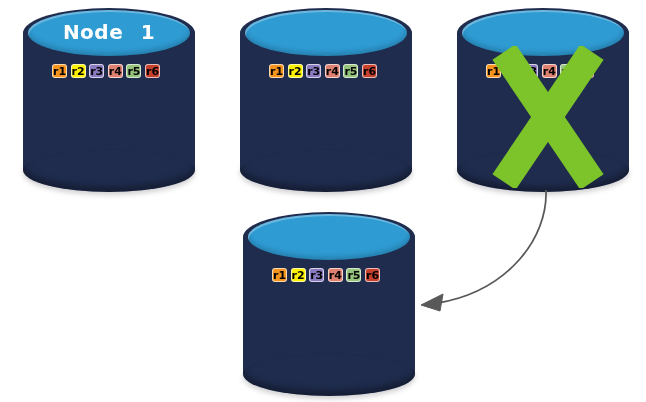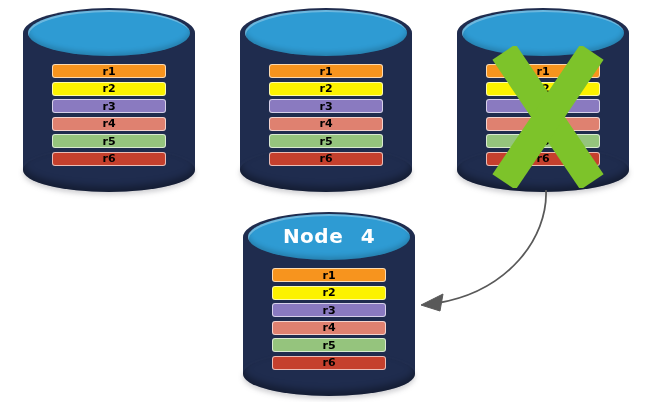--- a/index.html
+++ b/index.html
@@ -27,40 +27,41 @@
     position:absolute;left:5px;right:5px;top:2px;height:46px;border-radius:50%;
     background:var(--blue,#2E9BD3);
     box-shadow:inset 1px 2px 0 rgba(255,255,255,.30), inset 0 -3px 5px rgba(0,0,0,.18);
   }
   .node-title{
     position:absolute;left:0;top:12px;width:100%;text-align:center;
     color:#fff;font-size:20px;font-weight:bold;word-spacing:10px;letter-spacing:.5px;
   }
   .rows{
     position:absolute;left:29px;top:56px;width:114px;
-    display:flex;flex-direction:column;gap:3.5px;
+    display:flex;flex-direction:row;gap:3.5px;
   }
   .row{
     height:14px;box-sizing:border-box;border:1px solid rgba(255,255,255,.65);
     border-radius:3px;display:flex;align-items:center;justify-content:center;
     font-size:11px;font-weight:bold;color:#000;line-height:1;
   }
   .x-mark{position:absolute;left:30px;top:38px;width:122px;height:142px;z-index:5;}
   .arrow-layer{position:absolute;left:0;top:0;width:646px;height:402px;z-index:6;pointer-events:none;}
 </style>
 </head>
 <body>
 
 <div class="canvas">
 
   <div class="node" style="left:23px;top:8px">
     <div class="cyl-top-outer"></div>
     <div class="cyl-rect"></div>
     <div class="cyl-bottom-outer"></div>
     <div class="cyl-lid"></div>
+    <div class="node-title">Node 1</div>
     <div class="rows">
       <div class="row" style="background: rgb(247, 148, 30);">
           <span>r1</span>
         </div>
       <div class="row" style="background: rgb(252, 242, 0);">
           <span>r2</span>
         </div>
       <div class="row" style="background: rgb(138, 122, 192);">
           <span>r3</span>
         </div>
@@ -132,21 +133,20 @@
       <line x1="17" y1="6" x2="105" y2="136" stroke="#7DC32A" stroke-width="28"></line>
       <line x1="105" y1="6" x2="17" y2="136" stroke="#7DC32A" stroke-width="28"></line>
     </svg>
   </div>
 
   <div class="node" style="left:243px;top:212px">
     <div class="cyl-top-outer"></div>
     <div class="cyl-rect"></div>
     <div class="cyl-bottom-outer"></div>
     <div class="cyl-lid"></div>
-    <div class="node-title">Node 4</div>
     <div class="rows">
       <div class="row" style="background: rgb(247, 148, 30);">
           <span>r1</span>
         </div>
       <div class="row" style="background: rgb(252, 242, 0);">
           <span>r2</span>
         </div>
       <div class="row" style="background: rgb(138, 122, 192);">
           <span>r3</span>
         </div>

